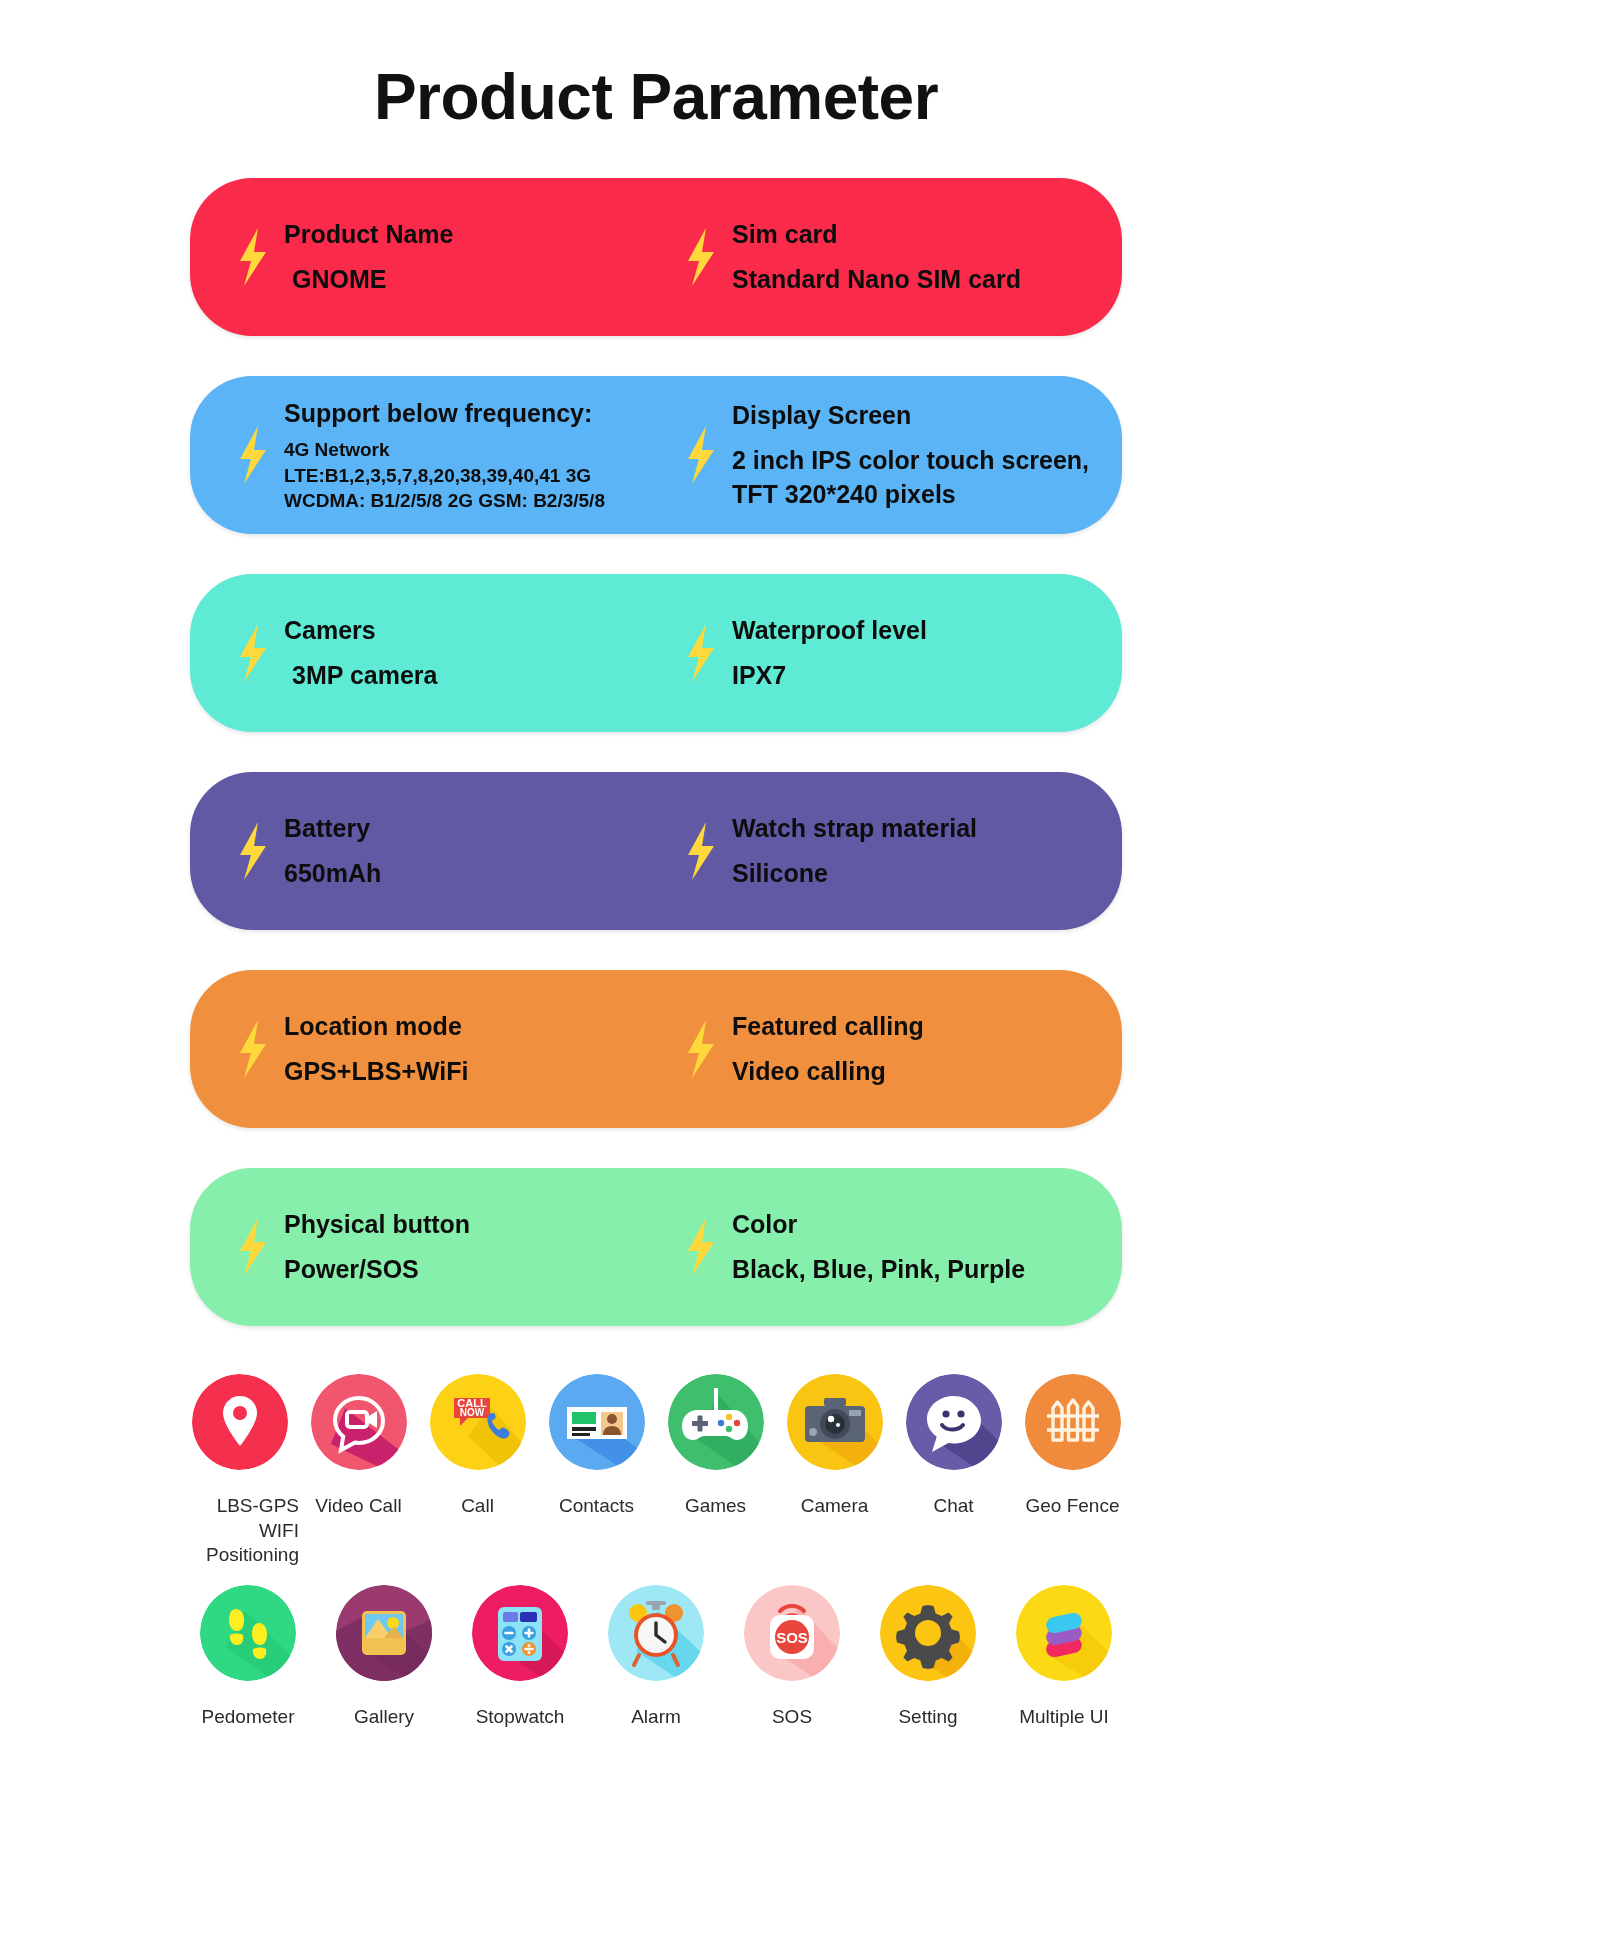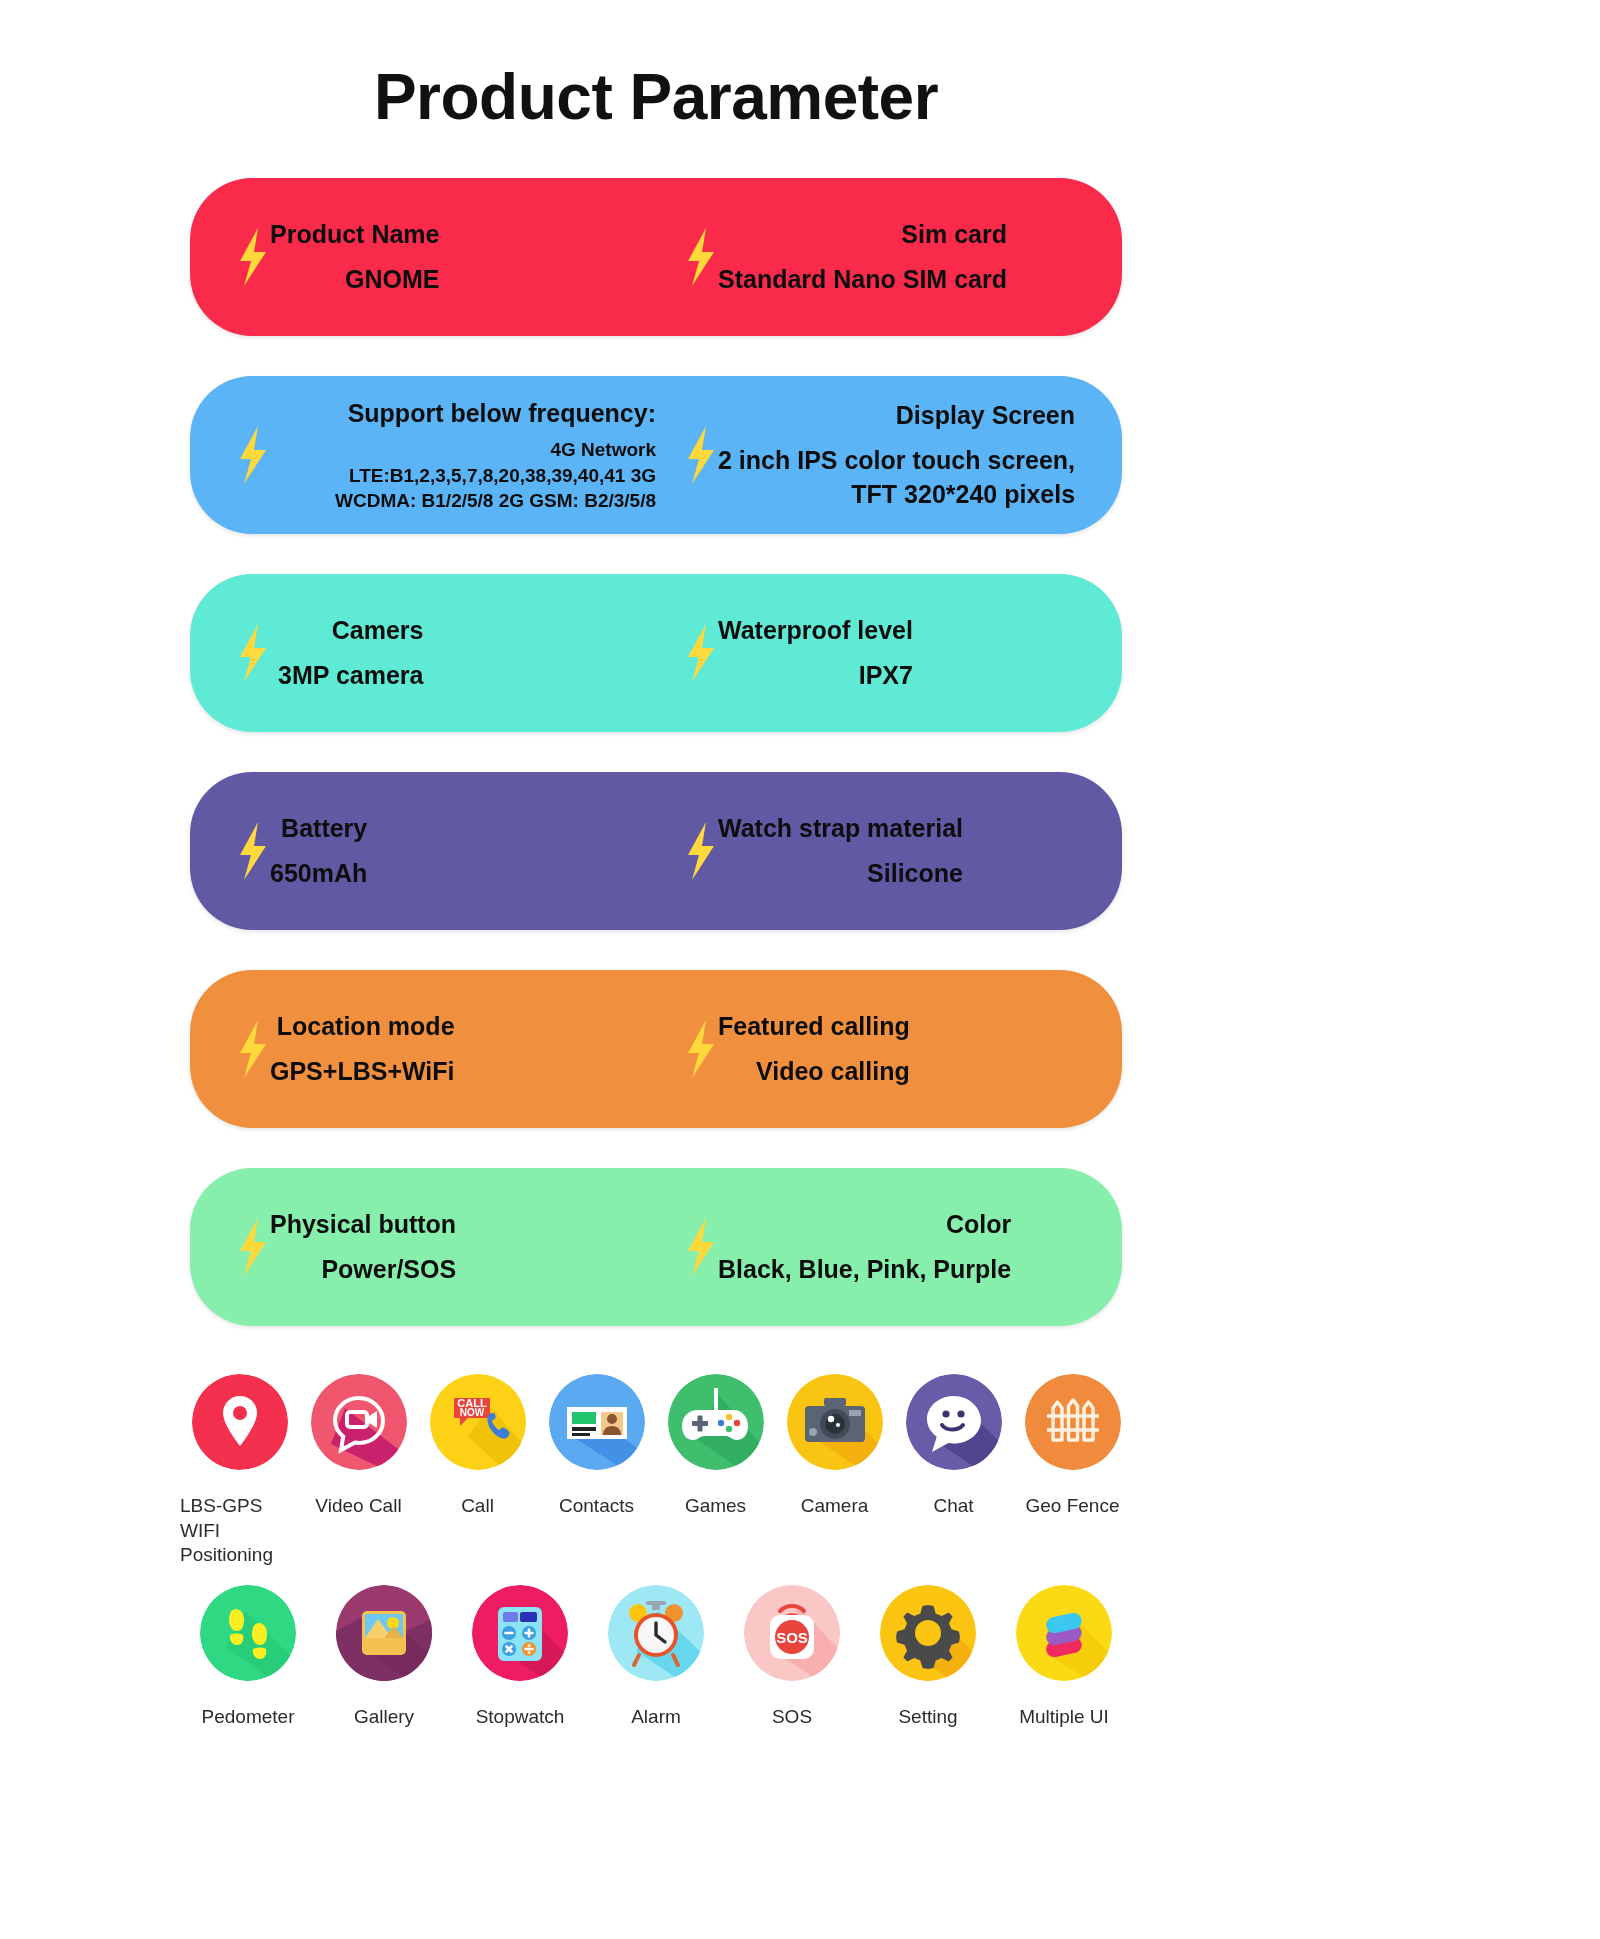--- a/index.html
+++ b/index.html
@@ -45,22 +45,22 @@
     align-items: center;
     min-height: 158px;
     box-shadow: 0 2px 4px rgba(0,0,0,0.10);
     position: relative;
   }
 
   .spec-cell {
     flex: 1 1 50%;
     display: flex;
     align-items: center;
+    gap: 14px;
     padding-left: 46px;
-    text-align: right;
   }
   .spec-cell.right { padding-left: 28px; }
 
   .bolt {
     flex: 0 0 auto;
     width: 34px;
     height: 58px;
     display: block;
   }
 
@@ -120,21 +120,21 @@
     width: 96px;
     height: 96px;
     border-radius: 50%;
     display: block;
   }
 
   .app-label {
     margin-top: 12px;
     font-size: 19px;
     color: #2b2b2b;
-    text-align: left;
+    text-align: right;
     line-height: 1.28;
     white-space: pre-line;
   }
 </style>
 </head>
 <body>
 
 <div class="page">
 
   <div class="title">Product Parameter</div>

